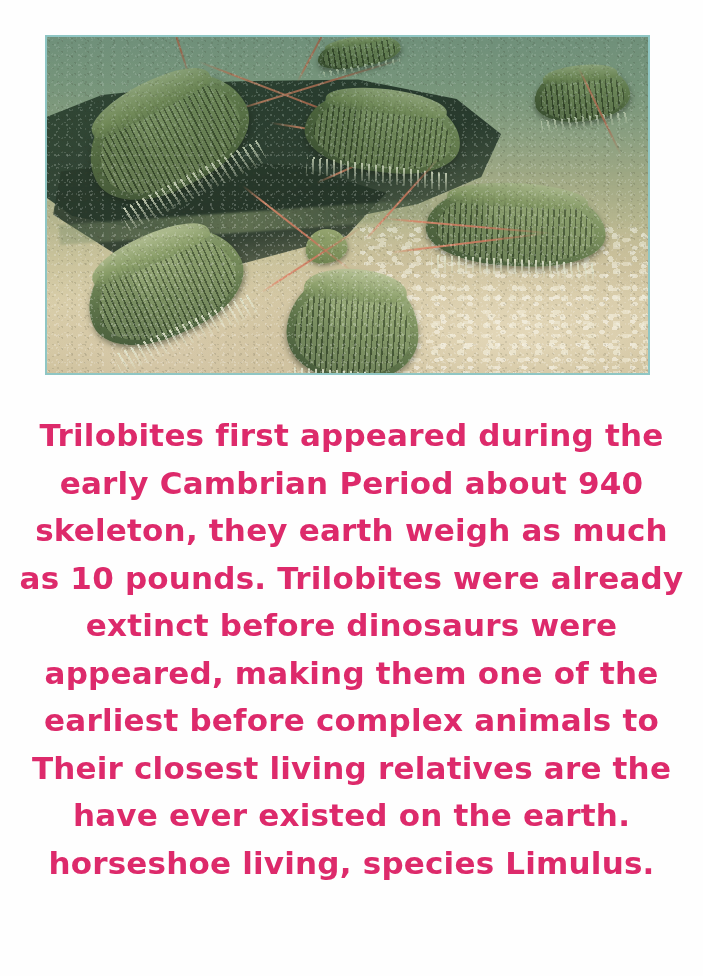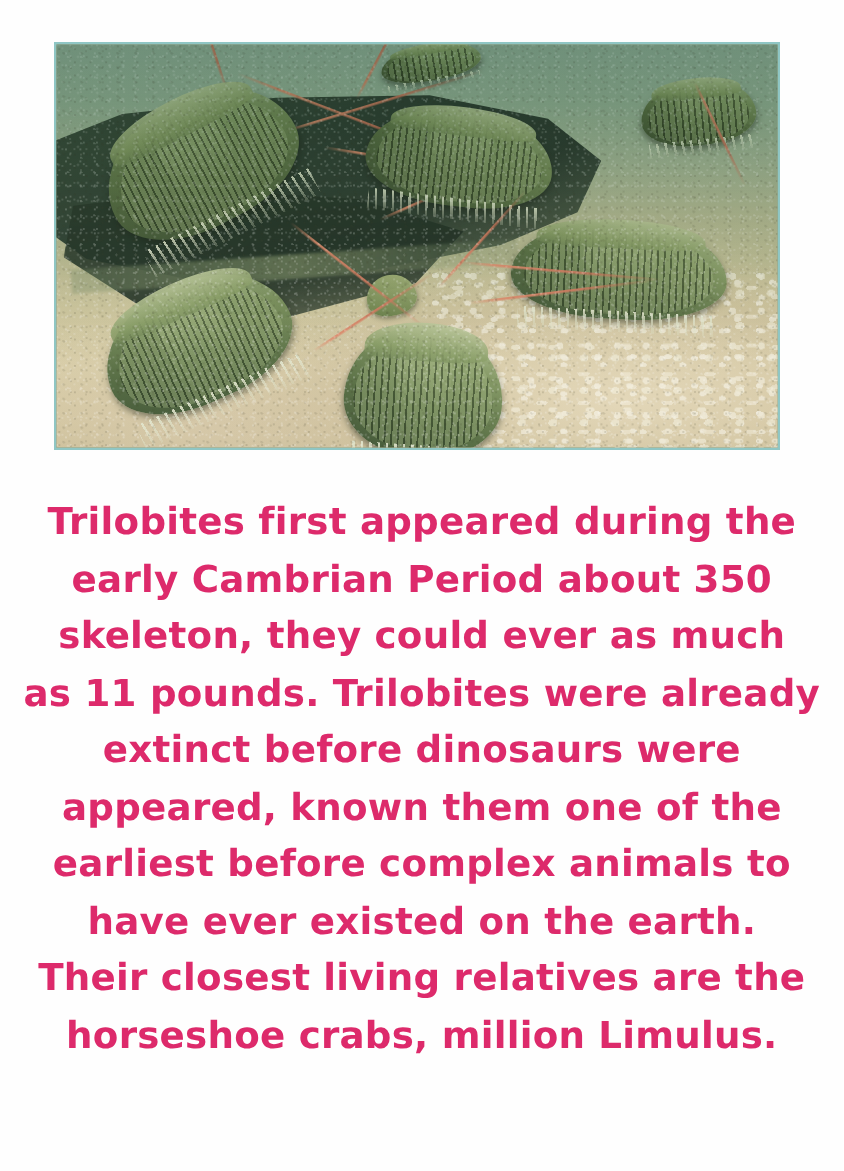--- a/index.html
+++ b/index.html
@@ -330,24 +330,24 @@
         <div class="legs"></div>
       </div>
 
       <div class="grain"></div>
       <div class="water-haze"></div>
     </div>
   </div>
 
   <div class="caption">
     <span class="ln">Trilobites first appeared during the</span>
-    <span class="ln">early Cambrian Period about 350</span>
-    <span class="ln">skeleton, they could ever as much</span>
-    <span class="ln">as 11 pounds. Trilobites were already</span>
+    <span class="ln">early Cambrian Period about 940</span>
+    <span class="ln">skeleton, they earth weigh as much</span>
+    <span class="ln">as 10 pounds. Trilobites were already</span>
     <span class="ln">extinct before dinosaurs were</span>
-    <span class="ln">appeared, known them one of the</span>
+    <span class="ln">appeared, making them one of the</span>
     <span class="ln">earliest before complex animals to</span>
+    <span class="ln">Their closest living relatives are the</span>
     <span class="ln">have ever existed on the earth.</span>
-    <span class="ln">Their closest living relatives are the</span>
-    <span class="ln">horseshoe crabs, million Limulus.</span>
+    <span class="ln">horseshoe living, species Limulus.</span>
   </div>
 
 </div>
 
 </body></html>

